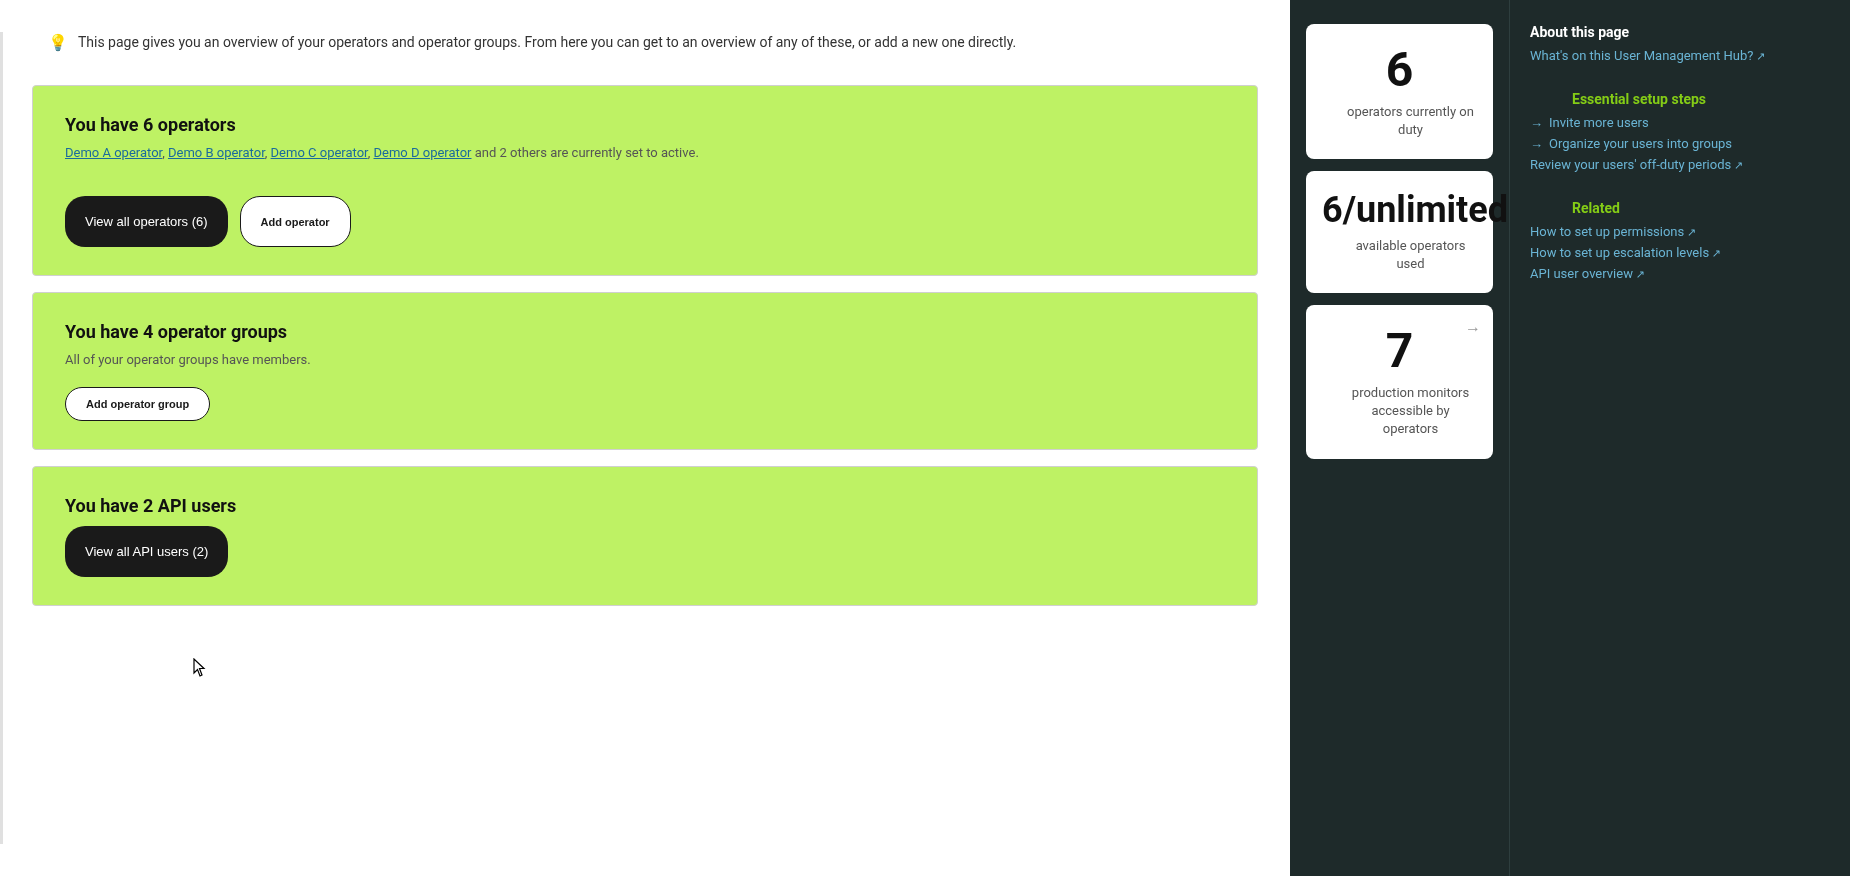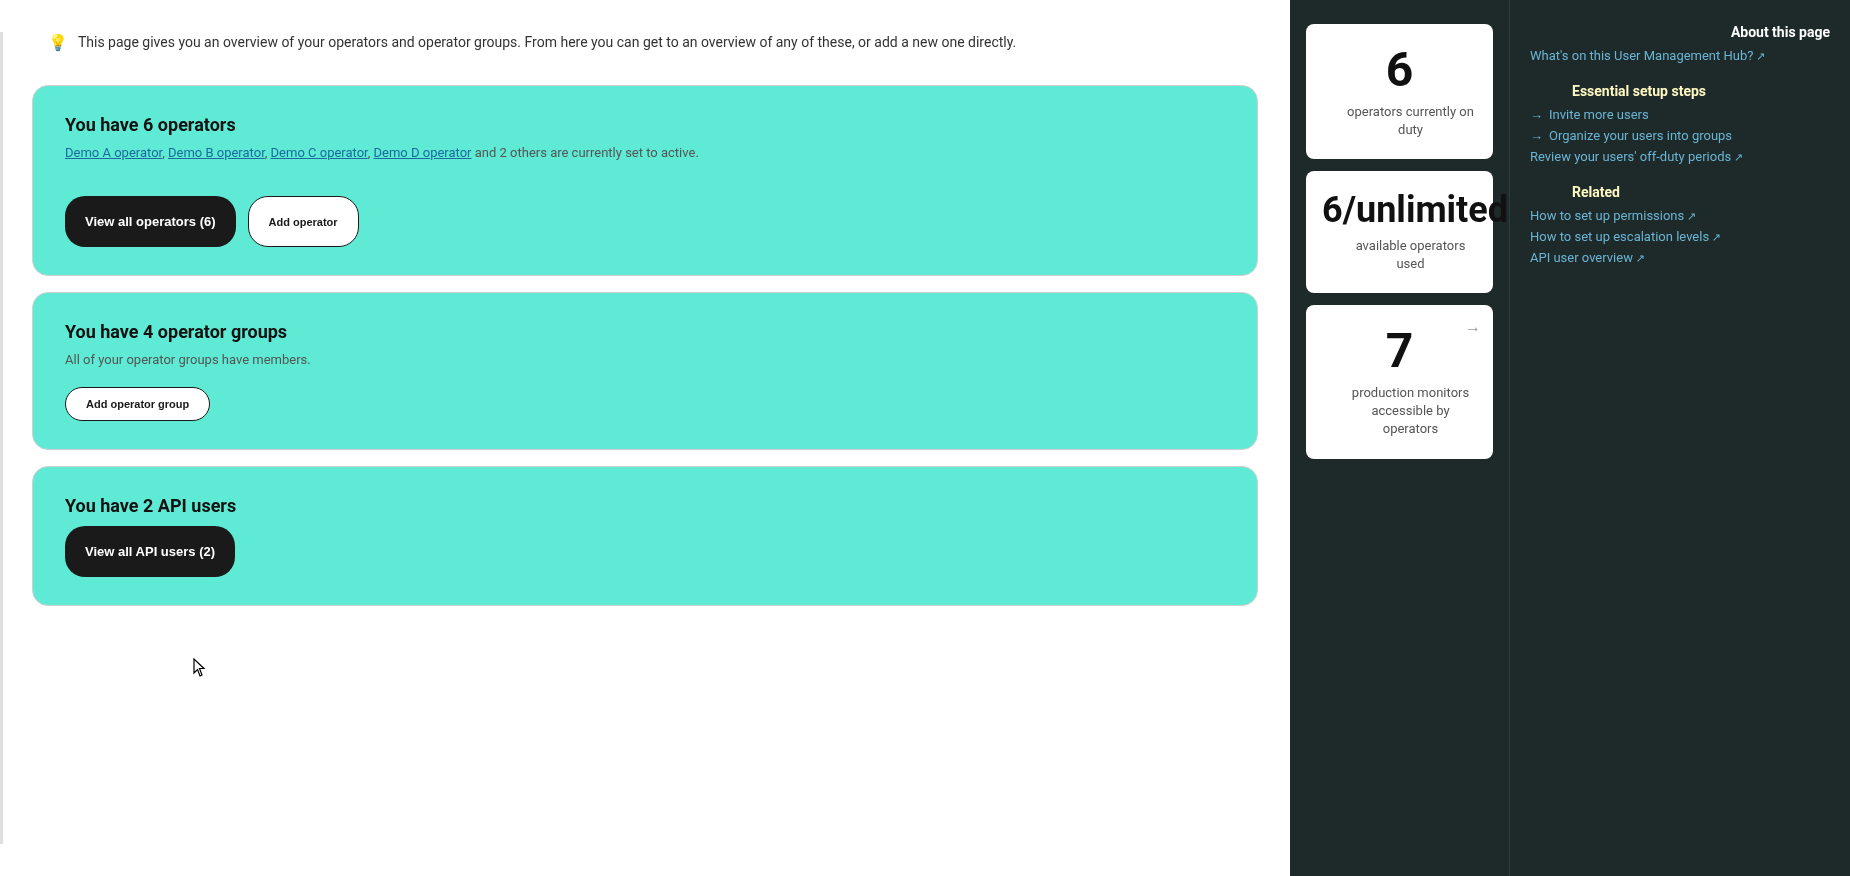--- a/index.html
+++ b/index.html
@@ -55,23 +55,23 @@
     
     .cards-container {
       display: flex;
       flex-direction: column;
       gap: 16px;
     }
 
     
     .card {
       border: 1px solid #d0d0d0;
-      border-radius: 16px;
+      border-radius: 4px;
       padding: 28px 32px;
-      background: #5eead4;
+      background: #bef264;
     }
 
     .card h2 {
       font-size: 18px;
       font-weight: 700;
       margin-bottom: 10px;
       color: #111;
     }
 
     .card .card-description {
@@ -99,21 +99,21 @@
     }
 
     
     .btn-dark {
       background: #1a1a1a;
       color: #ffffff;
       border: none;
       border-radius: 20px;
       padding: 18px 20px;
       font-size: 13px;
-      font-weight: 700;
+      font-weight: 400;
       cursor: pointer;
       white-space: nowrap;
     }
 
     .btn-outline {
       background: #ffffff;
       color: #1a1a1a;
       border: 1.5px solid #1a1a1a;
       border-radius: 20px;
       padding: 10px 20px;
@@ -187,36 +187,35 @@
     .info-column {
       flex: 1;
       padding: 24px 20px;
     }
 
     .info-column h3 {
       font-size: 14px;
       font-weight: 700;
       color: #ffffff;
       margin-bottom: 8px;
-      text-align: right;
     }
 
     .info-column a {
       color: #6ab4d4;
       text-decoration: none;
       font-size: 13px;
       display: block;
       margin-bottom: 6px;
     }
 
     .info-column .section-title {
       font-size: 14px;
       font-weight: 700;
-      color: #fef9c3;
-      margin-top: 20px;
+      color: #84cc16;
+      margin-top: 28px;
       margin-bottom: 8px;
       padding-left: 42px;
     }
 
     .info-column .arrow-link {
       display: flex;
       align-items: center;
       gap: 6px;
       color: #6ab4d4;
       font-size: 13px;

